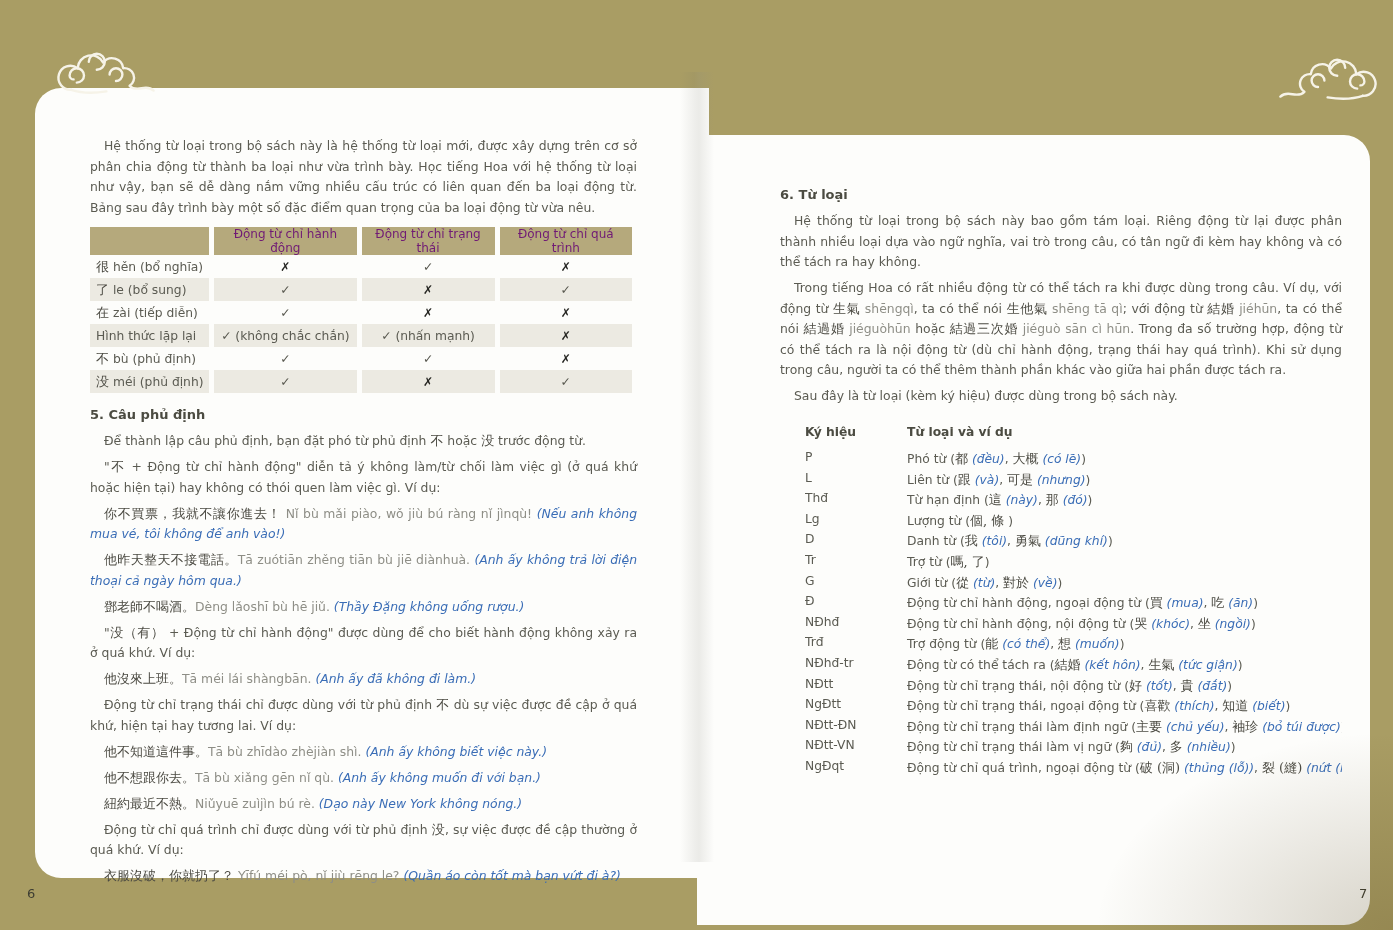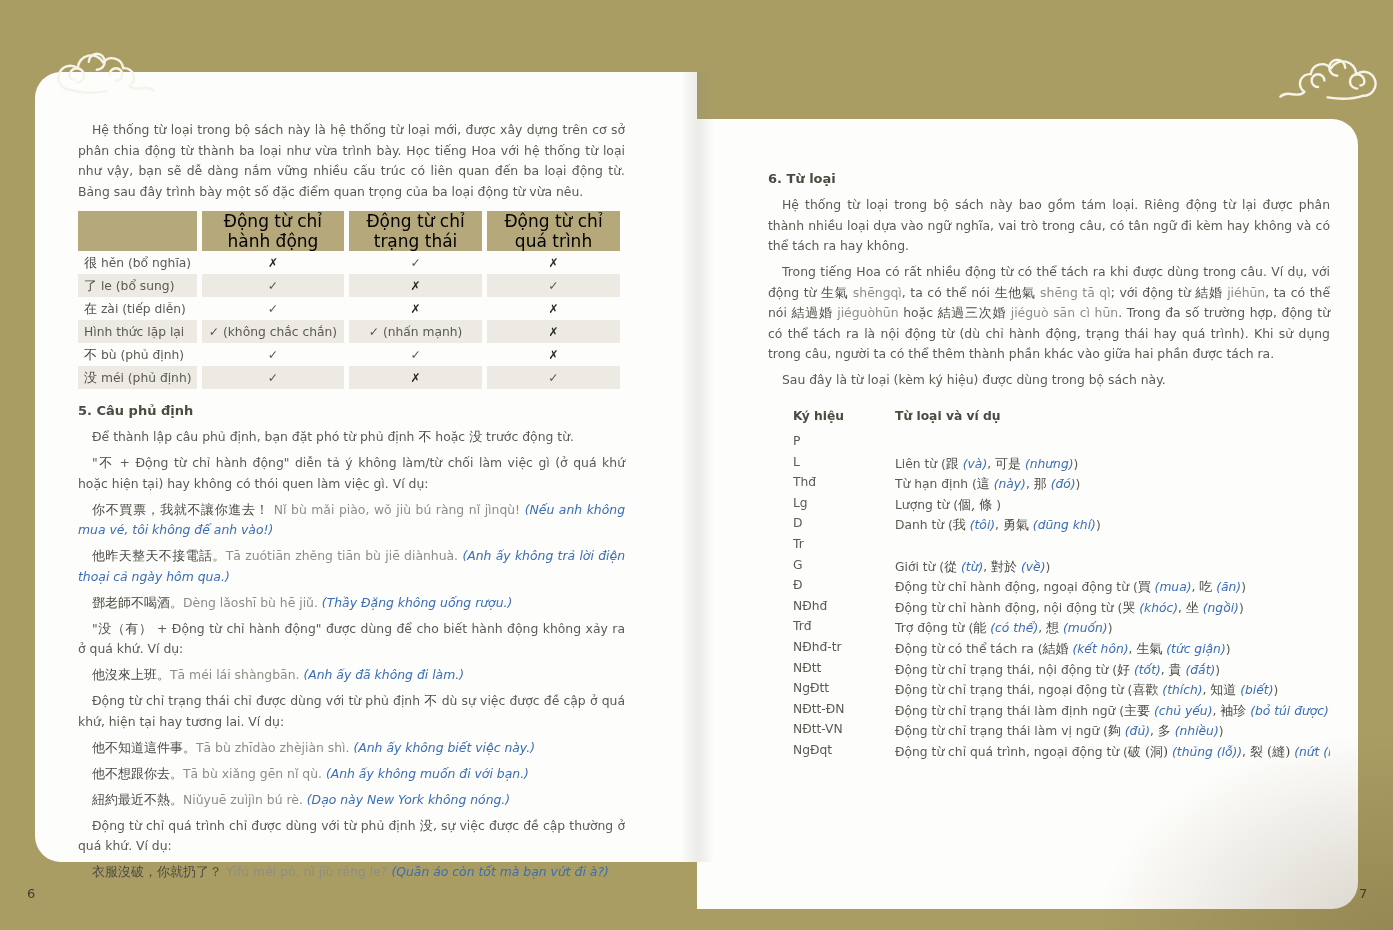--- a/index.html
+++ b/index.html
@@ -7,21 +7,21 @@
     width:1393px;height:930px;position:relative;overflow:hidden;
     background:#a99d64;
     font-family:"DejaVu Sans","Liberation Sans",sans-serif;
   }
   body::after{
     content:"";position:absolute;right:0;bottom:0;width:300px;height:200px;
     background:radial-gradient(ellipse at 100% 100%, rgba(80,62,20,0.22), rgba(80,62,20,0) 70%);
     pointer-events:none;
   }
   .spread{position:absolute;left:35px;top:72px;width:1323px;height:790px;}
-  .page{position:absolute;top:0;height:790px;background:#fdfdfb;}
+  .page{position:absolute;top:16px;height:790px;background:#fdfdfb;padding-left:12px;}
   .page-left{left:0;width:662px;border-radius:26px 0 0 26px;}
   .page-right{left:662px;width:661px;border-radius:0 26px 26px 0;margin-top:47px;}
   .gutter{
     position:absolute;left:645px;top:0;width:34px;height:790px;pointer-events:none;
     background:linear-gradient(to right, rgba(110,110,100,0) 0%, rgba(110,110,100,0.10) 42%, rgba(140,140,130,0.16) 56%, rgba(110,110,100,0) 100%);
   }
   .content{position:relative;color:#5b5b52;}
   .content-left{padding:48px 72px 0 43px;}
   .content-right{padding:52px 28px 0 71px;}
 
@@ -37,21 +37,21 @@
   .run-py{color:#8e8e86;}
   .run-vi{color:#3a6db6;font-style:italic;}
   .run-x{font-weight:700;color:#242420;font-size:12px;}
   .run-c{color:#55554c;}
 
   .verb-table{
     border-collapse:separate;border-spacing:5px 0;
     margin:9px 0 14px -5px;table-layout:fixed;
   }
   .verb-table th{
-    background:#b5a97c;color:#000000;font-weight:400;font-size:17px;
+    background:#b5a97c;color:#701a75;font-weight:400;font-size:12px;
     height:27px;padding:0 3px;text-align:center;
   }
   .verb-table th:nth-child(1){width:118px;}
   .verb-table th:nth-child(2){width:143px;}
   .verb-table th:nth-child(3){width:133px;}
   .verb-table th:nth-child(4){width:133px;}
   .verb-table td{font-size:12.3px;height:23px;padding:0 3px;}
   .verb-table td.val{text-align:center;}
   .verb-table td.lbl{padding-left:6px;margin-top:41px;}
   .verb-table tbody tr:nth-child(even) td{background:#eceae2;}
@@ -180,39 +180,41 @@
           <p class="para"><span class="run-n">Sau đây là từ loại (kèm ký hiệu) được dùng trong bộ sách này.</span></p>
         </div>
       <div class="symbols">
         <div class="symrow symhead">
           <span>Ký hiệu</span>
           <span>Từ loại và ví dụ</span>
         </div>
         <div>
             <div class="symrow">
               <span class="sym">P</span>
+              <span class="desc"><span class="run-n">Phó từ (</span><span class="run-zh">都</span><span class="run-vi"> (đều)</span><span class="run-n">, </span><span class="run-zh">大概</span><span class="run-vi"> (có lẽ)</span><span class="run-n">)</span></span>
             </div>
             <div class="symrow">
               <span class="sym">L</span>
               <span class="desc"><span class="run-n">Liên từ (</span><span class="run-zh">跟</span><span class="run-vi"> (và)</span><span class="run-n">, </span><span class="run-zh">可是</span><span class="run-vi"> (nhưng)</span><span class="run-n">)</span></span>
             </div>
             <div class="symrow">
               <span class="sym">Thđ</span>
               <span class="desc"><span class="run-n">Từ hạn định (</span><span class="run-zh">這</span><span class="run-vi"> (này)</span><span class="run-n">, </span><span class="run-zh">那</span><span class="run-vi"> (đó)</span><span class="run-n">)</span></span>
             </div>
             <div class="symrow">
               <span class="sym">Lg</span>
               <span class="desc"><span class="run-n">Lượng từ (</span><span class="run-zh">個, 條</span><span class="run-n"> )</span></span>
             </div>
             <div class="symrow">
               <span class="sym">D</span>
               <span class="desc"><span class="run-n">Danh từ (</span><span class="run-zh">我</span><span class="run-vi"> (tôi)</span><span class="run-n">, </span><span class="run-zh">勇氣</span><span class="run-vi"> (dũng khí)</span><span class="run-n">)</span></span>
             </div>
             <div class="symrow">
               <span class="sym">Tr</span>
+              <span class="desc"><span class="run-n">Trợ từ (</span><span class="run-zh">嗎, 了</span><span class="run-n">)</span></span>
             </div>
             <div class="symrow">
               <span class="sym">G</span>
               <span class="desc"><span class="run-n">Giới từ (</span><span class="run-zh">從</span><span class="run-vi"> (từ)</span><span class="run-n">, </span><span class="run-zh">對於</span><span class="run-vi"> (về)</span><span class="run-n">)</span></span>
             </div>
             <div class="symrow">
               <span class="sym">Đ</span>
               <span class="desc"><span class="run-n">Động từ chỉ hành động, ngoại động từ (</span><span class="run-zh">買</span><span class="run-vi"> (mua)</span><span class="run-n">, </span><span class="run-zh">吃</span><span class="run-vi"> (ăn)</span><span class="run-n">)</span></span>
             </div>
             <div class="symrow">

